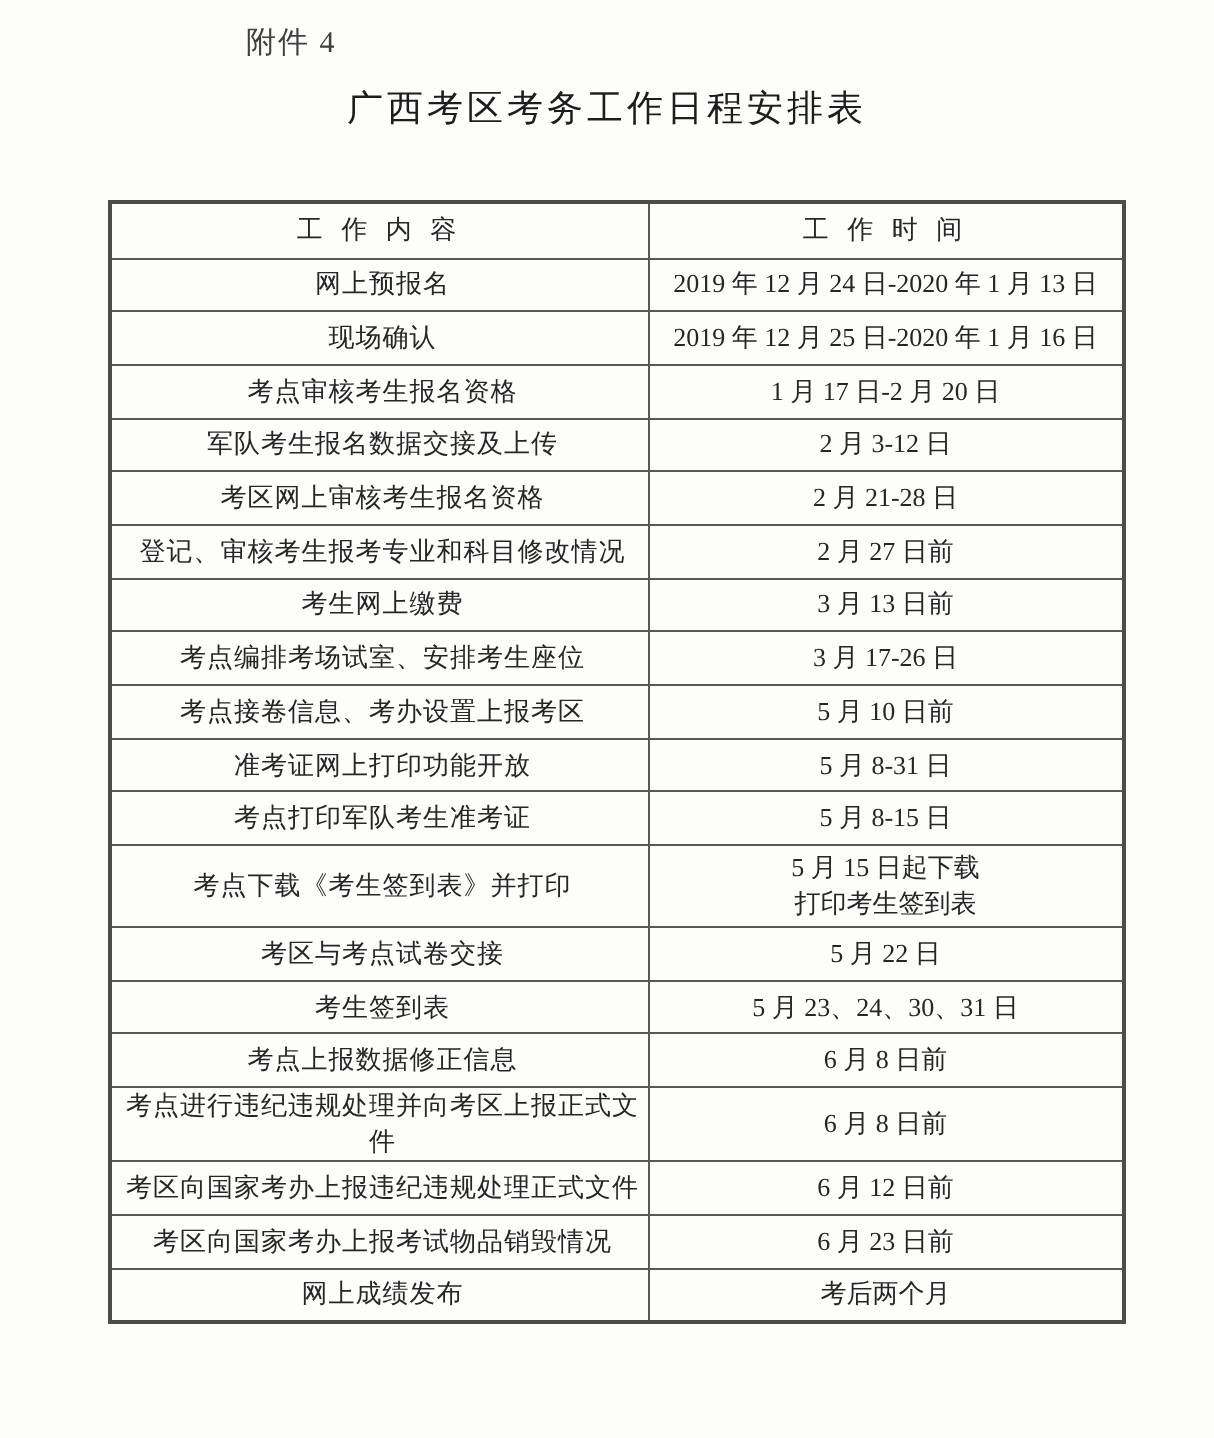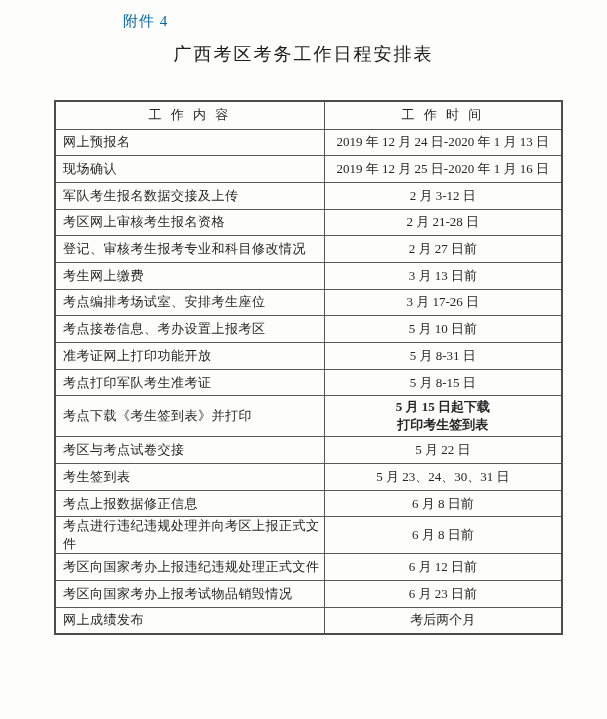--- a/index.html
+++ b/index.html
@@ -14,21 +14,21 @@
     color: #262626;
     overflow: hidden;
   }
 
   .attachment-label {
     position: absolute;
     left: 75px;
     top: 12px;
     font-size: 15px;
     letter-spacing: 1px;
-    color: #0369a1;
+    color: #404040;
     padding-left: 48px;
   }
 
   .doc-title {
     position: absolute;
     left: 0;
     top: 42px;
     width: 607px;
     text-align: center;
     font-size: 18px;
@@ -63,34 +63,34 @@
   table.schedule th {
     height: 28px;
     font-weight: normal;
     text-align: center;
     letter-spacing: 3px;
   }
 
   table.schedule td { height: 26.7px; }
 
   td.cell-content {
-    text-align: left;
+    text-align: center;
     padding-left: 7px;
     padding-right: 4px;
     letter-spacing: 0.5px;
   }
 
   td.cell-time {
     text-align: center;
     padding: 1px 2px;
     margin-top: 24px;
   }
 
   tr.tall td { height: 41px; }
-  td.cell-time div { line-height: 18px; font-weight: bold; }
+  td.cell-time div { line-height: 18px; }
 </style>
 </head>
 <body>
 
 <div class="page">
 
   <div class="attachment-label">附件 4</div>
 
   <div class="doc-title">广西考区考务工作日程安排表</div>
 
@@ -106,20 +106,24 @@
       </tr>
     </thead>
     <tbody id="table-body">
         <tr>
           <td class="cell-content">网上预报名</td>
           <td class="cell-time">2019 年 12 月 24 日-2020 年 1 月 13 日</td>
         </tr>
         <tr>
           <td class="cell-content">现场确认</td>
           <td class="cell-time">2019 年 12 月 25 日-2020 年 1 月 16 日</td>
+        </tr>
+        <tr>
+          <td class="cell-content">考点审核考生报名资格</td>
+          <td class="cell-time">1 月 17 日-2 月 20 日</td>
         </tr>
         <tr>
           <td class="cell-content">军队考生报名数据交接及上传</td>
           <td class="cell-time">2 月 3-12 日</td>
         </tr>
         <tr>
           <td class="cell-content">考区网上审核考生报名资格</td>
           <td class="cell-time">2 月 21-28 日</td>
         </tr>
         <tr>

